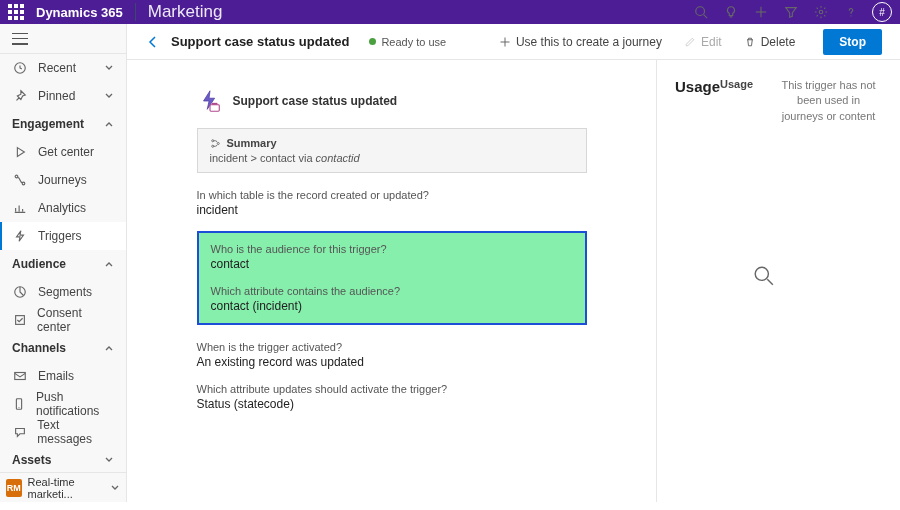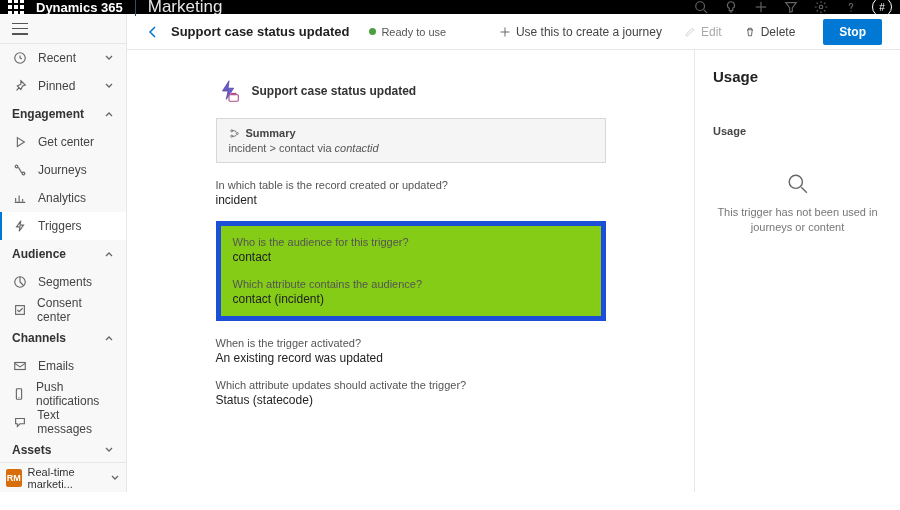--- a/index.html
+++ b/index.html
@@ -1,19 +1,19 @@
 <!DOCTYPE html>
 <html><head>
 <meta charset="utf-8">
 <style>
   * { box-sizing: border-box; margin: 0; padding: 0; font-family: "Segoe UI", Arial, sans-serif; }
   html, body { width: 900px; height: 510px; overflow: hidden; background: #fff; }
 
   
-  .topbar { height: 14px; background: #000000; color: #fff; display: flex; align-items: center; padding: 0 8px; }
+  .topbar { height: 24px; background: #4c1d95; color: #fff; display: flex; align-items: center; padding: 0 8px; }
   .topbar .waffle { width: 16px; height: 16px; margin-right: 12px; display: grid; grid-template-columns: repeat(3,4px); grid-template-rows: repeat(3,4px); gap: 2px; cursor: pointer; }
   .topbar .waffle span { background: #fff; }
   .topbar .brand { font-size: 13px; font-weight: 600; }
   .topbar .divider { width: 1px; height: 18px; background: #3a4a66; margin: 0 12px; }
   .topbar .area { font-size: 17px; opacity: .9; }
   .topbar .spacer { flex: 1; }
   .topbar .icon-btn { width: 30px; height: 32px; display: flex; align-items: center; justify-content: center; cursor: pointer; }
   .topbar .icon-btn svg { stroke: #fff; }
   .topbar .avatar { width: 20px; height: 20px; border: 1px solid #fff; border-radius: 50%; display: flex; align-items: center; justify-content: center; font-size: 10px; margin-left: 6px; }
 
@@ -51,24 +51,24 @@
   .card-hdr { display: flex; align-items: center; gap: 10px; margin-bottom: 14px; }
   .trigger-icon { width: 26px; height: 26px; display:flex; align-items:center; justify-content:center;}
   .card-hdr .card-title { font-size: 12px; font-weight: 600; color: #333; }
   .summary-box { border: 1px solid #d7d7d7; background: #f5f5f5; padding: 8px 12px; margin-bottom: 16px; font-size: 11px; }
   .summary-box .summ-h { display:flex; align-items:center; gap:6px; font-weight: 600; color: #444; margin-bottom: 3px; }
   .summary-box .summ-path { color: #555; }
   .summary-box .summ-path i { font-style: italic; }
   .qa { margin-bottom: 14px; }
   .q { font-size: 11px; color: #555; margin-bottom: 2px; }
   .a { font-size: 12px; color: #222; }
-  .aud-box { border: 5px solid #1d4ed8; background: #84cc16; padding: 10px 12px; margin-bottom: 16px; }
+  .aud-box { border: 2px solid #1d4ed8; background: #86efac; padding: 10px 12px; margin-bottom: 16px; }
   .aud-box .qa:last-child { margin-bottom: 0; }
 
-  .right-pane { width: 206px; border-left: 1px solid #e6e6e6; padding: 18px; display: flex; flex-direction: column; }
+  .right-pane { width: 244px; border-left: 1px solid #e6e6e6; padding: 18px; display: flex; flex-direction: row; }
   .right-pane .h1 { font-size: 15px; font-weight: 600; margin-bottom: 40px; color: #222; }
   .right-pane .h2 { font-size: 11px; font-weight: 600; color: #444; margin-bottom: 36px; }
   .right-pane .search-ico { align-self: center; margin-bottom: 10px; }
   .right-pane .empty { font-size: 11px; color: #777; text-align: center; line-height: 1.4; }
 
   svg { display: block; }
   .g { stroke: #666; fill: none; stroke-width: 1.3; }
 </style>
 </head>
 <body>

